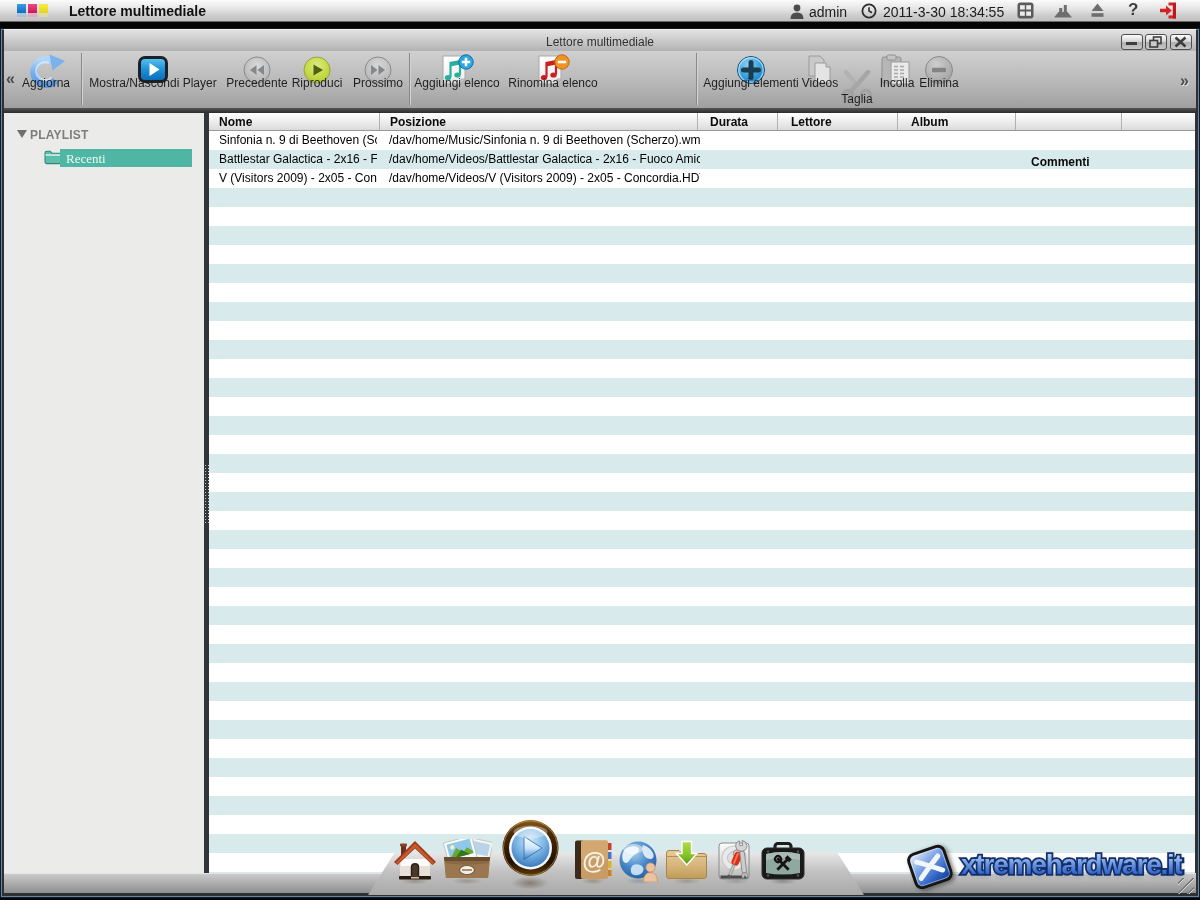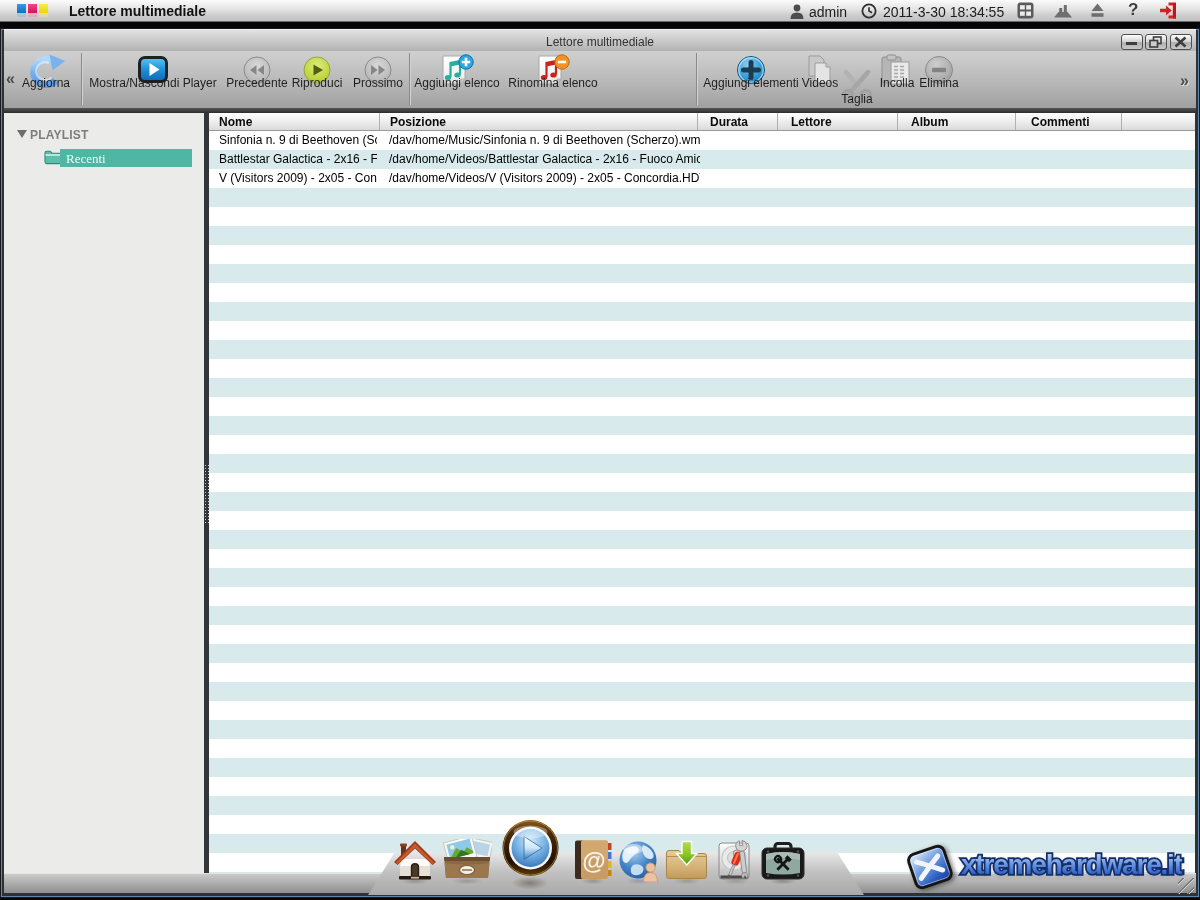--- a/index.html
+++ b/index.html
@@ -363,21 +363,21 @@
       <div class="hcell" style="left:489px;width:80px;">
           <span style="padding-left:12px;">Durata</span>
         </div>
       <div class="hcell" style="left:569px;width:120px;">
           <span style="padding-left:13px;">Lettore</span>
         </div>
       <div class="hcell" style="left:689px;width:118px;">
           <span style="padding-left:13px;">Album</span>
         </div>
       <div class="hcell" style="left:807px;width:106px;">
-          <span style="padding-left:15px;">Commenti</span>
+          <span style="padding-left:15px;margin-top:40px;">Commenti</span>
         </div>
       <div class="hcell" style="left:913px;width:73px;border-right:none;">
           <span></span>
         </div>
     </div>
   </div>
 
   <div id="statusbar"></div>
   <div id="rgrip"></div>
 

